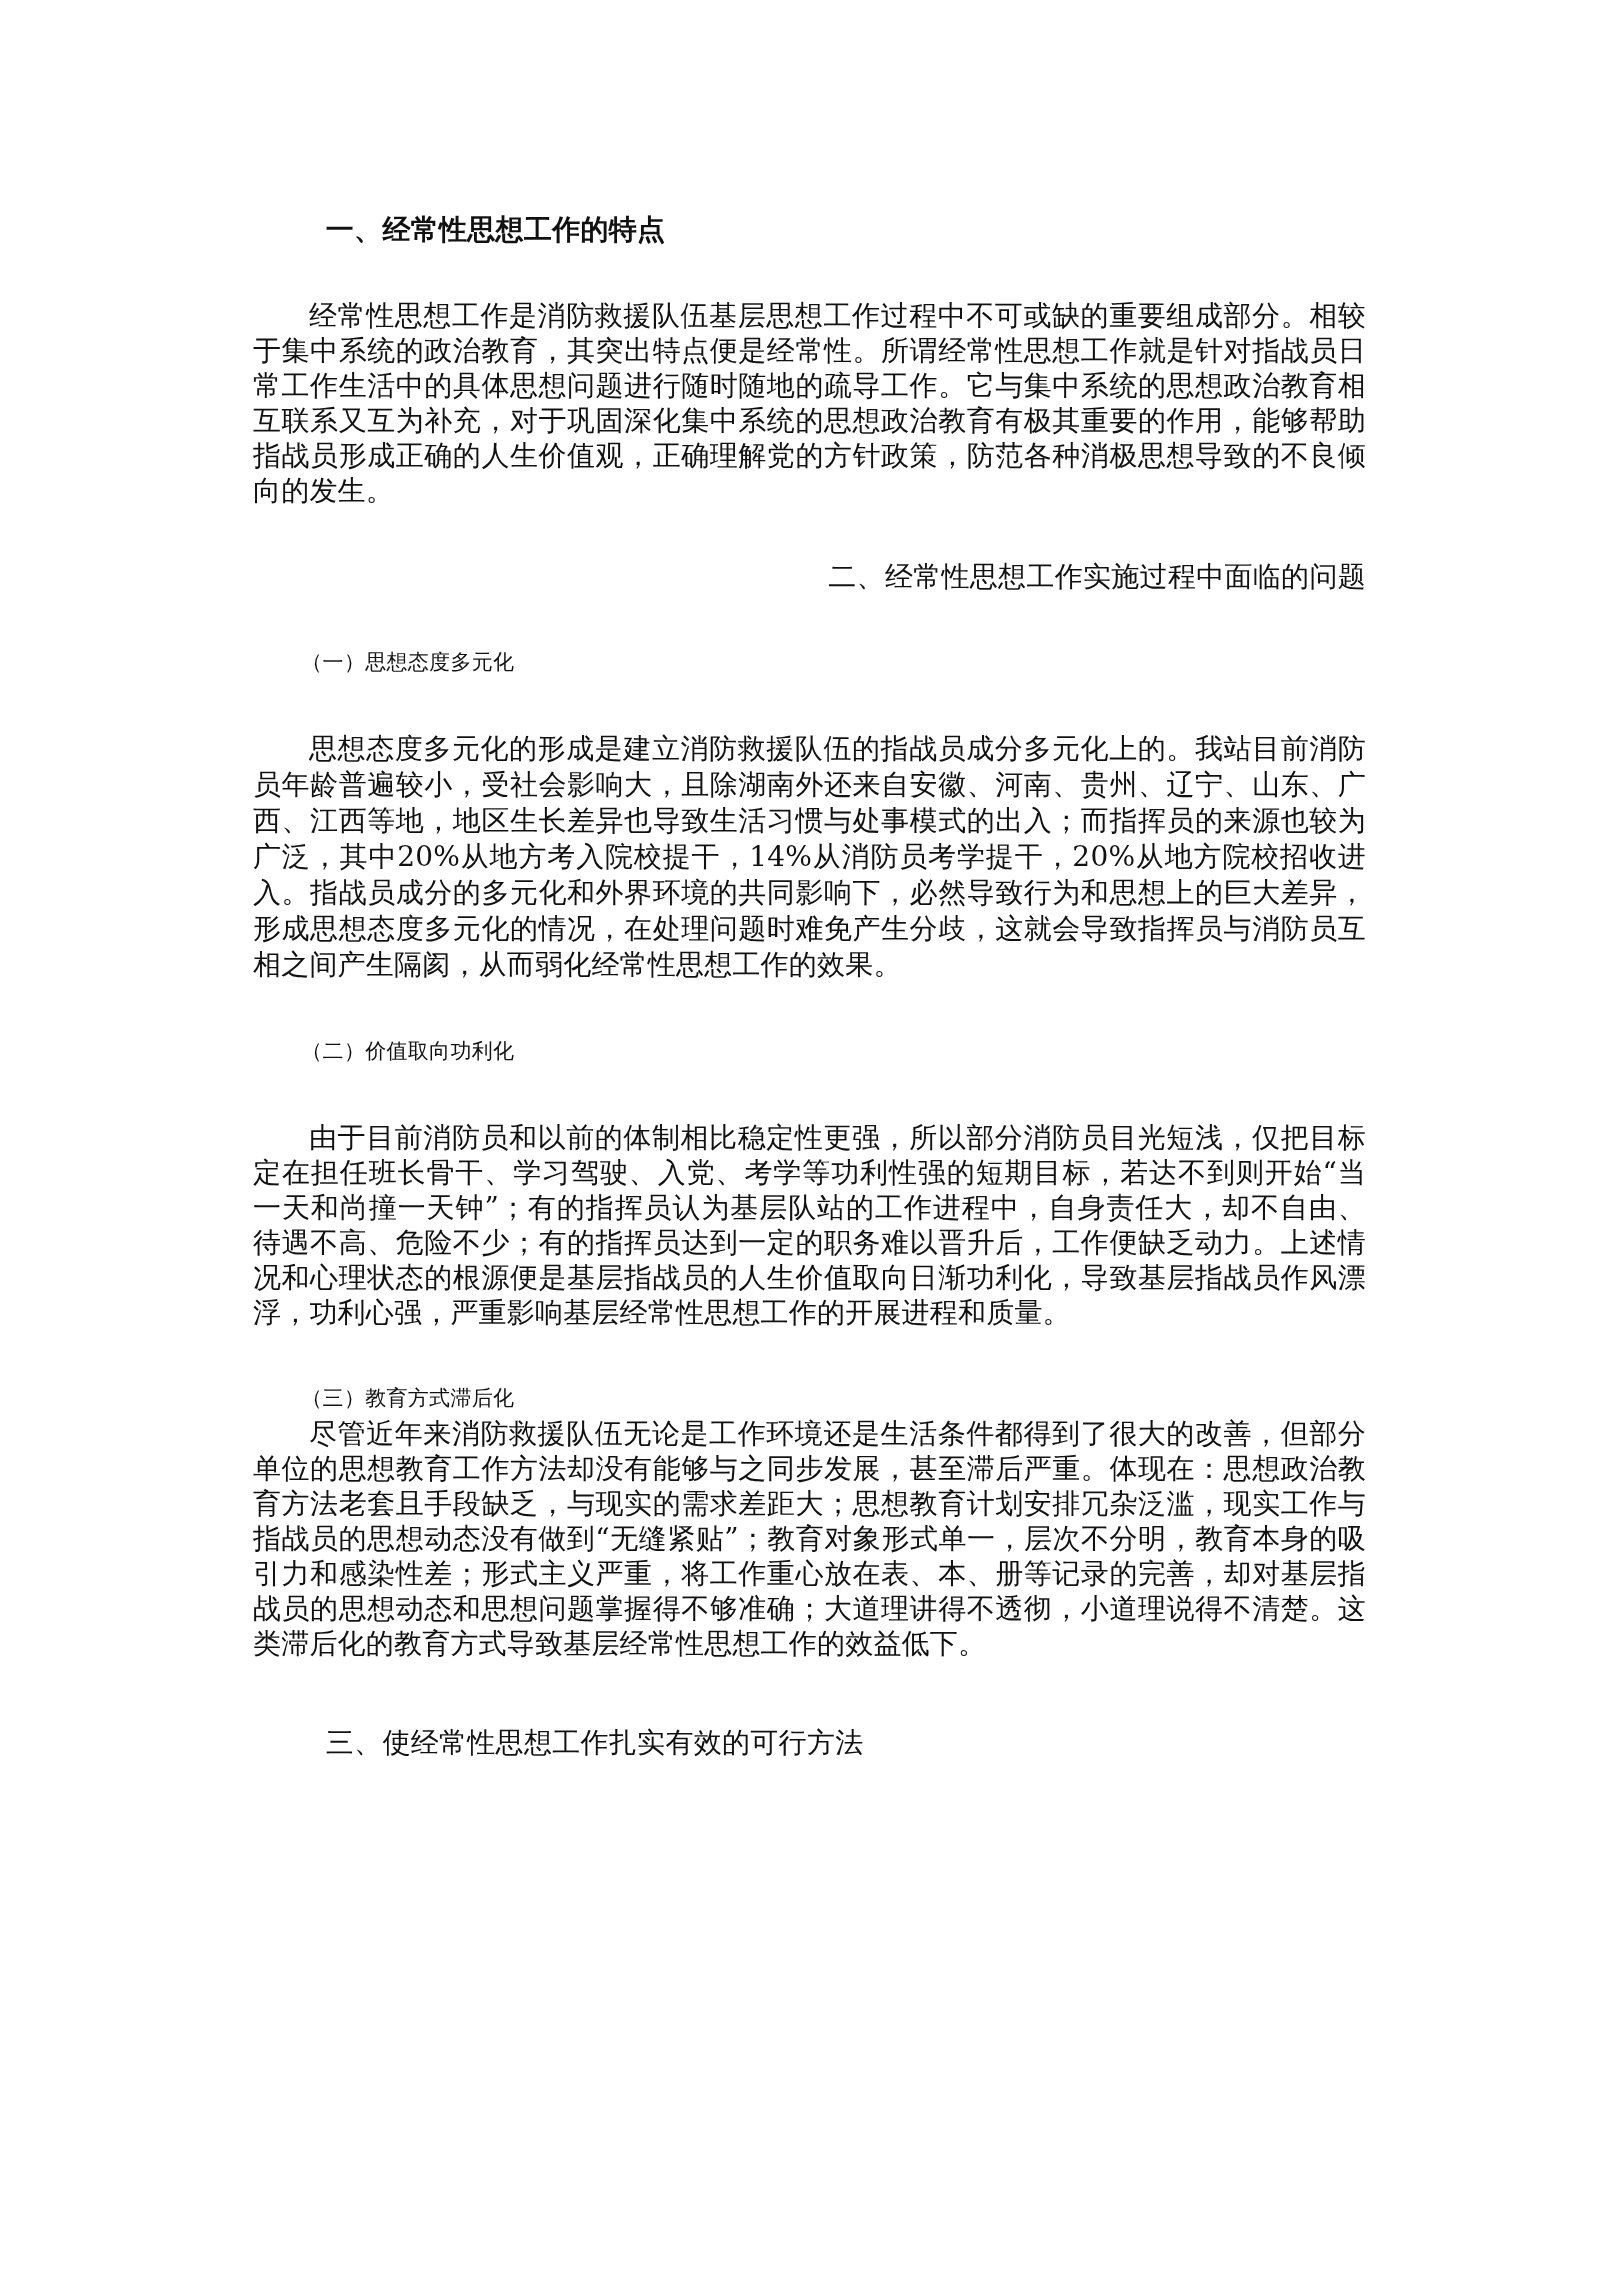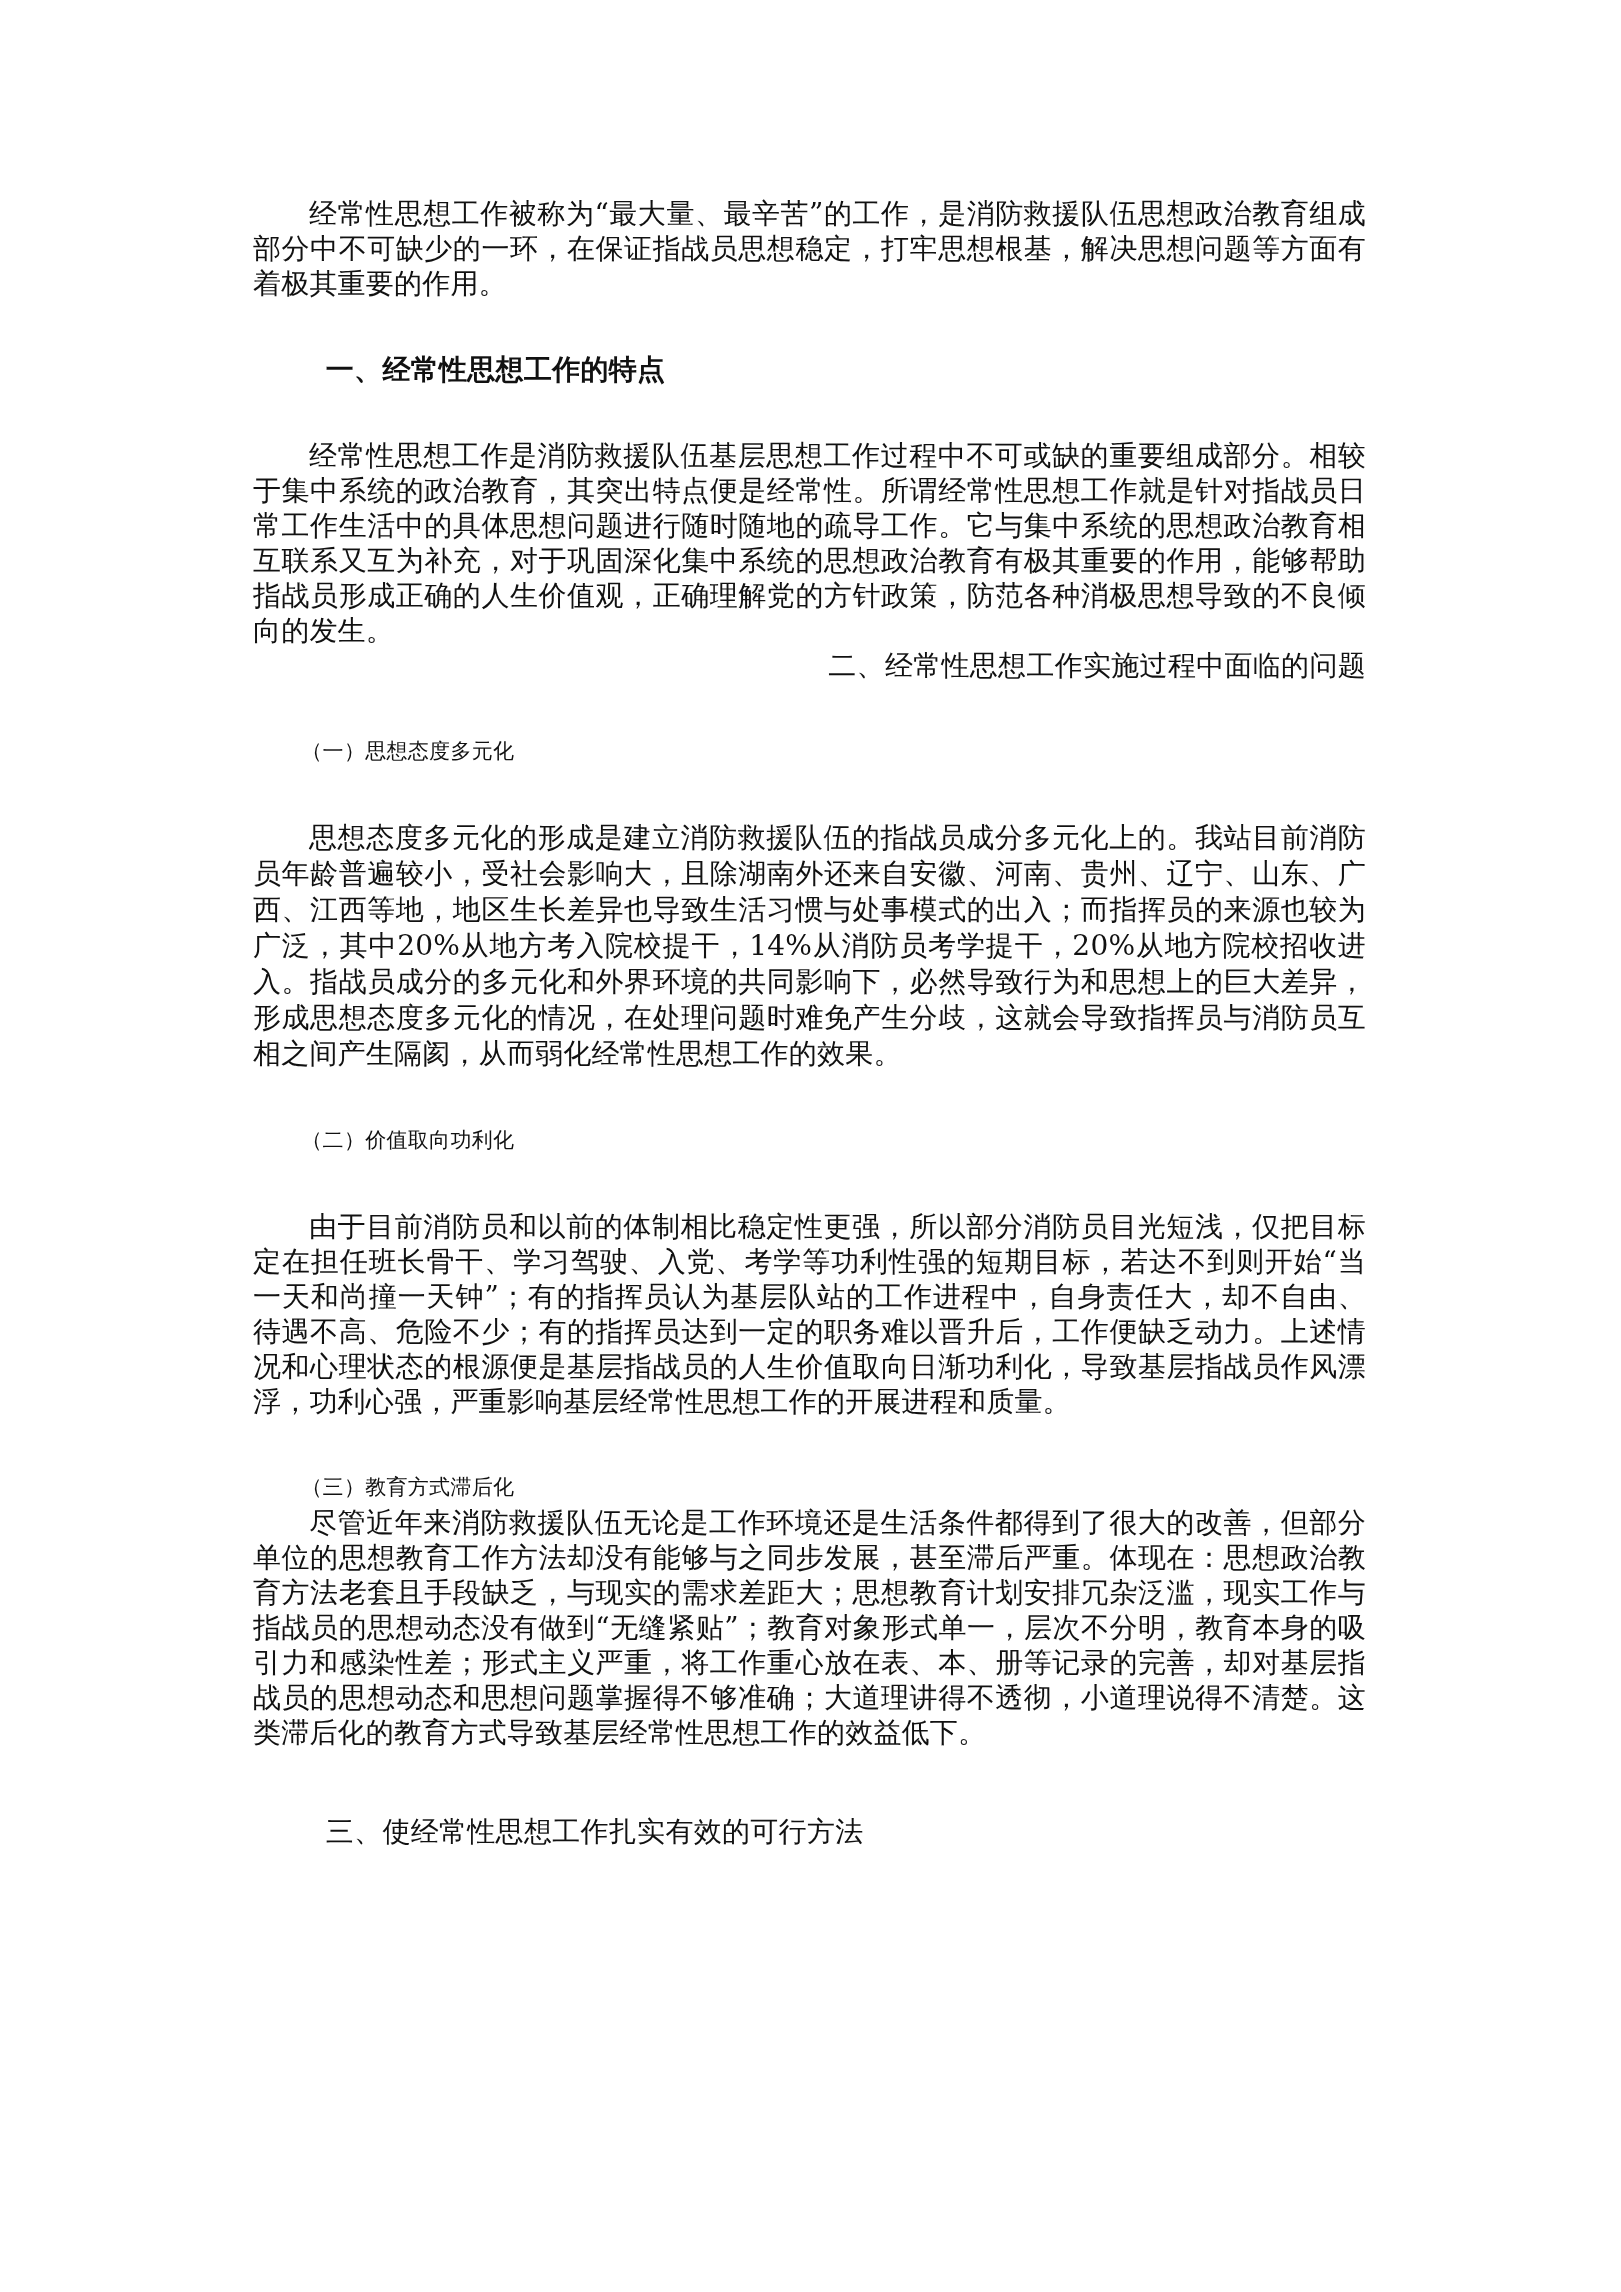--- a/index.html
+++ b/index.html
@@ -47,25 +47,24 @@
       margin: 0;
       padding-left: 2.3em;
       letter-spacing: 0.3px;
     }
   </style>
 </head>
 <body>
 
 <div class="page">
 
-  <p class="para" style="margin-bottom:51px;">经常性思想工作被称为“最大量、最辛苦”的工作，是消防救援队伍思想政治教育组成部分中不可缺少的一环，在保证指战员思想稳定，打牢思想根基，解决思想问题等方面有着极其重要的作用。</p>
 
   <p class="heading bold" style="margin-bottom:51px;margin-top:16px;">一、经常性思想工作的特点</p>
 
-  <p class="para" style="">经常性思想工作是消防救援队伍基层思想工作过程中不可或缺的重要组成部分。相较于集中系统的政治教育，其突出特点便是经常性。所谓经常性思想工作就是针对指战员日常工作生活中的具体思想问题进行随时随地的疏导工作。它与集中系统的思想政治教育相互联系又互为补充，对于巩固深化集中系统的思想政治教育有极其重要的作用，能够帮助指战员形成正确的人生价值观，正确理解党的方针政策，防范各种消极思想导致的不良倾向的发生。</p>
+  <p class="para" style="margin-bottom:51px;">经常性思想工作是消防救援队伍基层思想工作过程中不可或缺的重要组成部分。相较于集中系统的政治教育，其突出特点便是经常性。所谓经常性思想工作就是针对指战员日常工作生活中的具体思想问题进行随时随地的疏导工作。它与集中系统的思想政治教育相互联系又互为补充，对于巩固深化集中系统的思想政治教育有极其重要的作用，能够帮助指战员形成正确的人生价值观，正确理解党的方针政策，防范各种消极思想导致的不良倾向的发生。</p>
 
   <p class="heading" style="margin-bottom:51px;text-align:right;">二、经常性思想工作实施过程中面临的问题</p>
 
   <p class="sub-heading" style="margin-bottom:51px;">（一）思想态度多元化</p>
 
   <p class="para" style="margin-bottom:51px; line-height:36px;">思想态度多元化的形成是建立消防救援队伍的指战员成分多元化上的。我站目前消防员年龄普遍较小，受社会影响大，且除湖南外还来自安徽、河南、贵州、辽宁、山东、广西、江西等地，地区生长差异也导致生活习惯与处事模式的出入；而指挥员的来源也较为广泛，其中20%从地方考入院校提干，14%从消防员考学提干，20%从地方院校招收进入。指战员成分的多元化和外界环境的共同影响下，必然导致行为和思想上的巨大差异，形成思想态度多元化的情况，在处理问题时难免产生分歧，这就会导致指挥员与消防员互相之间产生隔阂，从而弱化经常性思想工作的效果。</p>
 
   <p class="sub-heading" style="margin-bottom:51px;">（二）价值取向功利化</p>
 
   <p class="para" style="margin-bottom:51px; line-height:35px;">由于目前消防员和以前的体制相比稳定性更强，所以部分消防员目光短浅，仅把目标定在担任班长骨干、学习驾驶、入党、考学等功利性强的短期目标，若达不到则开始“当一天和尚撞一天钟”；有的指挥员认为基层队站的工作进程中，自身责任大，却不自由、待遇不高、危险不少；有的指挥员达到一定的职务难以晋升后，工作便缺乏动力。上述情况和心理状态的根源便是基层指战员的人生价值取向日渐功利化，导致基层指战员作风漂浮，功利心强，严重影响基层经常性思想工作的开展进程和质量。</p>

